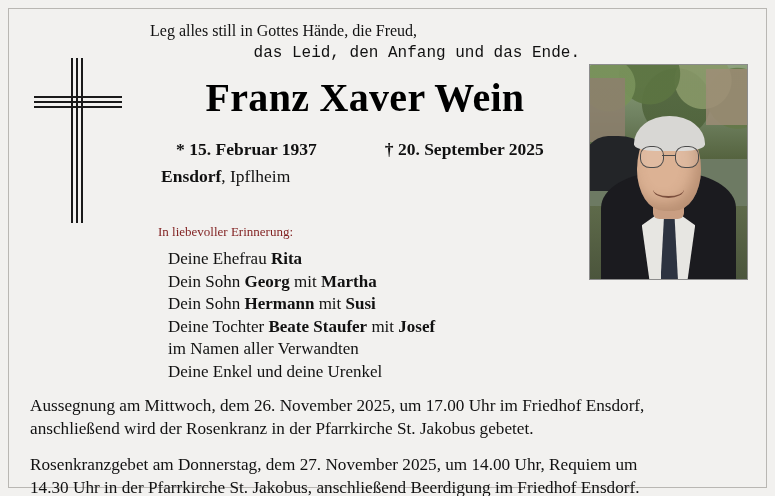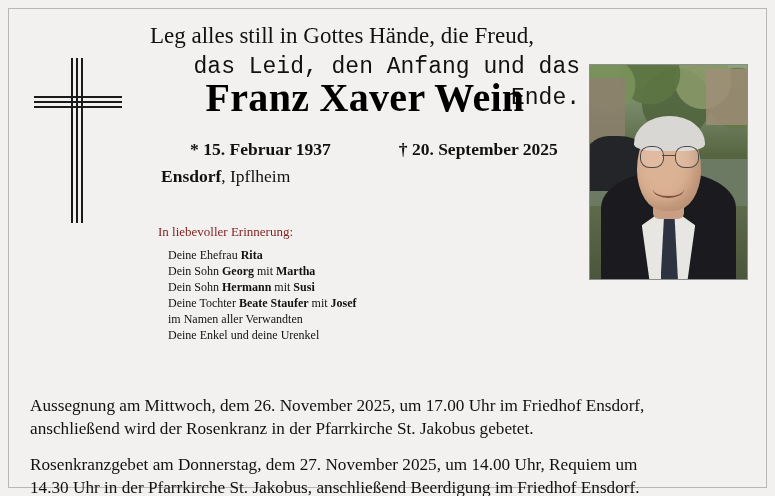--- a/index.html
+++ b/index.html
@@ -85,21 +85,21 @@
     height: 2px;
     background: #1a1a1a;
   }
 
   
   .verse {
     position: absolute;
     left: 150px;
     top: 20px;
     width: 430px;
-    font-size: 23px;
+    font-size: 16px;
     line-height: 1.38;
     color: #111;
   }
   .verse .l1 { text-align: left; }
   .verse .l2 { text-align: right; font-family: Liberation Mono, monospace; }
 
   
   .name {
     position: absolute;
     left: 150px;
@@ -109,21 +109,21 @@
     font-size: 40px;
     font-weight: bold;
     letter-spacing: 0.3px;
     color: #000;
     font-family: "Liberation Serif", serif;
   }
 
   
   .dates {
     position: absolute;
-    left: 159px;
+    left: 145px;
     top: 139px;
     width: 430px;
     display: flex;
     justify-content: center;
     gap: 68px;
     font-size: 17.5px;
     font-weight: bold;
     color: #111;
   }
 
@@ -142,21 +142,21 @@
     position: absolute;
     left: 158px;
     top: 224px;
     font-size: 13px;
     color: #7f1d1d;
   }
   .family {
     position: absolute;
     left: 168px;
     top: 248px;
-    font-size: 12px;
+    font-size: 17px;
     line-height: 1.33;
     color: #111;
   }
   .family div { white-space: nowrap; }
   .family b { font-weight: bold; }
 
   
   .portrait {
     position: absolute;
     left: 589px;

